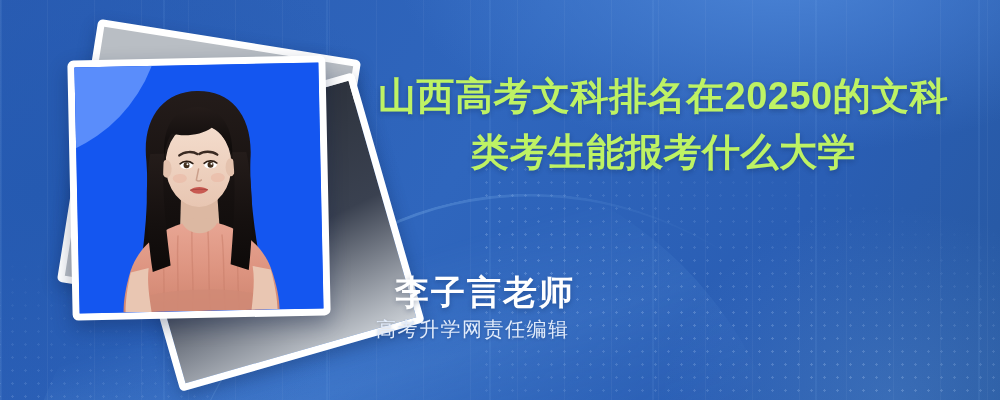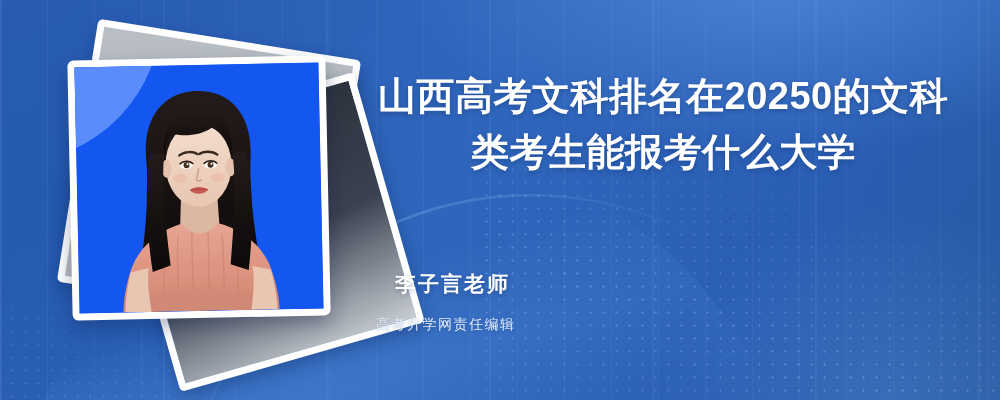--- a/index.html
+++ b/index.html
@@ -176,47 +176,47 @@
     left: 375px;
     top: 0;
     width: 600px;
     height: 400px;
   }
   .title {
     position: absolute;
     left: 0;
     top: 68px;
     width: 575px;
-    color: #ffffff;
+    color: #bef264;
     font-size: 38px;
     font-weight: bold;
     line-height: 56px;
     letter-spacing: 0.5px;
     text-shadow: 0 2px 5px rgba(10,30,70,0.30);
   }
   .title-line { display: block; white-space: nowrap; }
   .title-line.l1 { padding-left: 3px; }
   .title-line.l2 { padding-left: 2px; text-align: center; }
 
   .author-name {
     position: absolute;
     left: 20px;
     top: 270px;
     color: #ffffff;
-    font-size: 21px;
+    font-size: 34px;
     font-weight: bold;
     letter-spacing: 2px;
     text-shadow: 0 2px 5px rgba(10,30,70,0.30);
   }
   .author-role {
     position: absolute;
     left: 1px;
     top: 316px;
     color: #e2ecfb;
-    font-size: 14px;
+    font-size: 20px;
     font-weight: normal;
     letter-spacing: 1.5px;
     text-shadow: 0 1px 3px rgba(10,30,70,0.25);
   }
 </style>
 </head>
 <body>
 
 <div id="banner">
 

